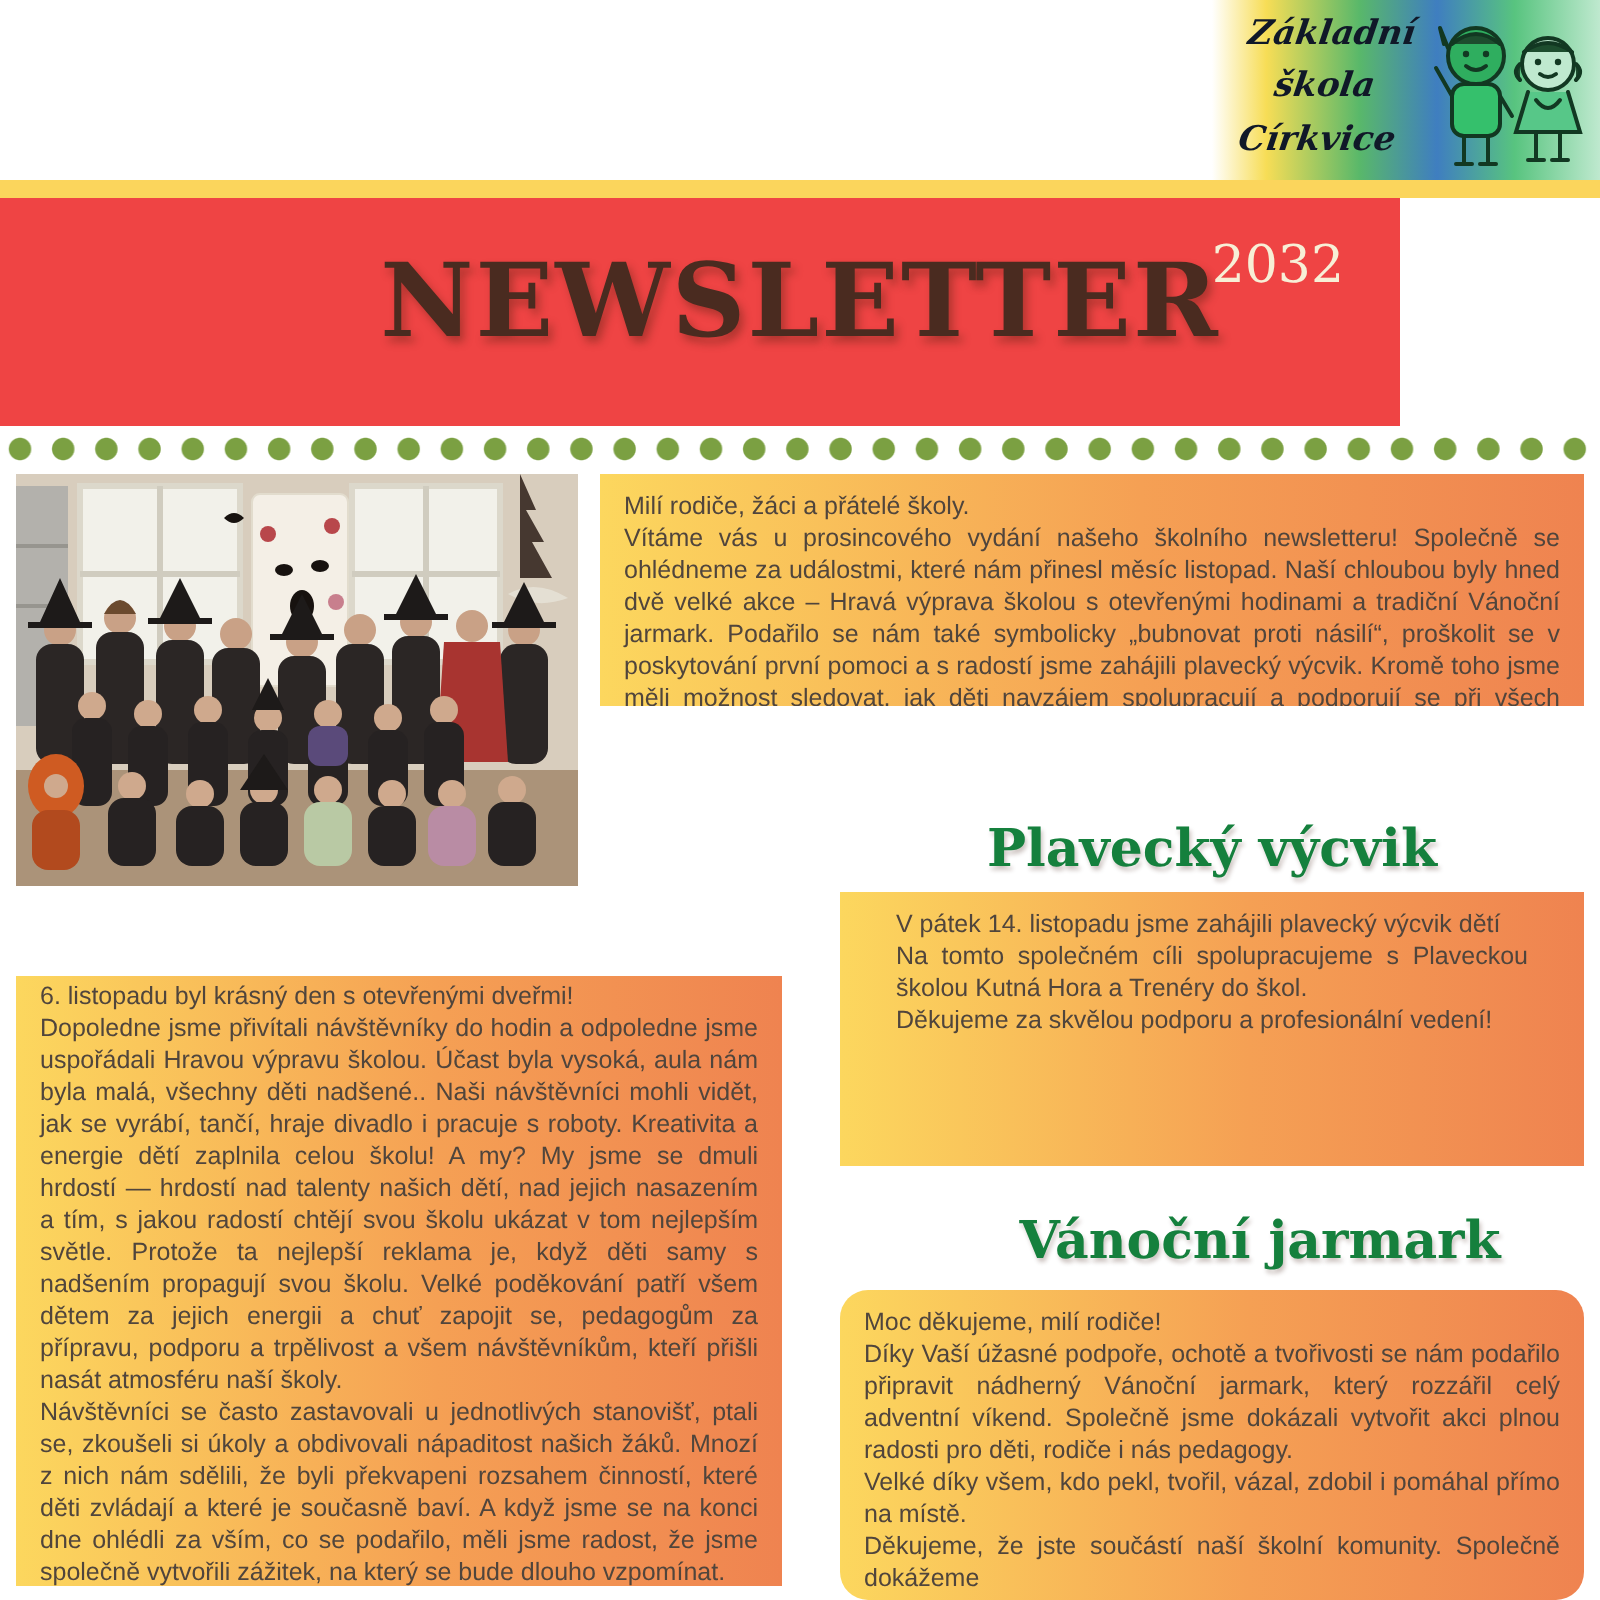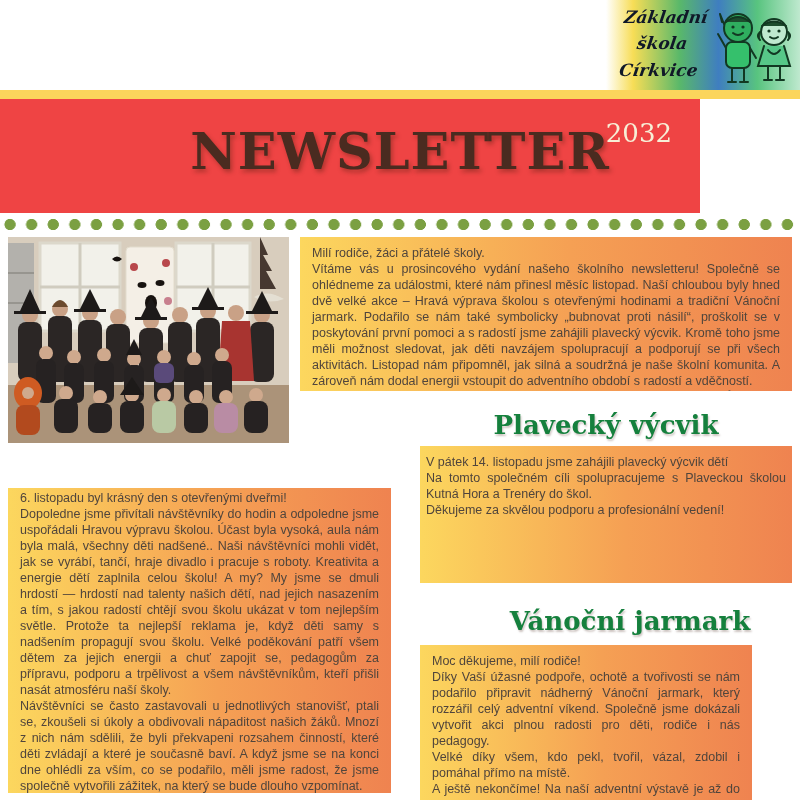--- a/index.html
+++ b/index.html
@@ -33,24 +33,24 @@
                background-image:radial-gradient(circle at 10px 11.5px, #7ba042 5.3px, rgba(0,0,0,0) 5.9px);
                background-size:21.6px 23px; background-repeat:repeat-x; }
 
   
   .photo { position:absolute; left:8px; top:237px; width:281px; height:206px; overflow:hidden; background:#d8cdbd; }
 
   
   .block { position:absolute; background:linear-gradient(90deg,#fcd75e 0%,#f5a054 55%,#ef8350 100%);
            color:#50453c; font-size:12.5px; line-height:1.28; text-align:justify; overflow:hidden; }
   .block p { margin:0; }
-  .intro-block   { left:300px; top:237px; width:492px; height:154px; padding:8px 12px; }
+  .intro-block   { left:300px; top:237px; width:492px; height:116px; padding:8px 12px; }
   .left-block    { left:8px;   top:488px; width:383px; height:305px; padding:2px 12px; }
-  .right-block-1 { left:420px; top:446px; width:372px; height:137px; padding:8px 6px; }
-  .right-block-2 { left:420px; top:645px; width:332px; height:155px; padding:8px 12px; }
+  .right-block-1 { left:420px; top:446px; width:372px; height:137px; padding:8px 28px; }
+  .right-block-2 { left:420px; top:645px; width:372px; height:155px; padding:8px 12px;border-radius:14px; }
 
   .section-title { position:absolute; font-family:"DejaVu Serif", serif; font-weight:700;
                    color:#15803d; text-align:center; text-shadow:1px 2px 2px rgba(60,25,10,.25); }
   .title-hrava    { left:8px;   top:448px; width:383px; font-size:29px; }
   .title-plavecky { left:420px; top:410px; width:372px; font-size:26px; }
   .title-jarmark  { left:444px; top:606px; width:372px; font-size:26px; }
 
   .sparkle { color:#ef8a2e; font-size:12px; }
 </style>
 </head>
@@ -236,17 +236,16 @@
     <p>V pátek 14. listopadu jsme zahájili plavecký výcvik dětí</p>
     <p>Na tomto společném cíli spolupracujeme s Plaveckou školou Kutná Hora a Trenéry do škol.</p>
     <p>Děkujeme za skvělou podporu a profesionální vedení!</p>
   </div>
 
   <div class="section-title title-jarmark">Vánoční jarmark</div>
   <div class="block right-block-2">
     <p>Moc děkujeme, milí rodiče!</p>
     <p>Díky Vaší úžasné podpoře, ochotě a tvořivosti se nám podařilo připravit nádherný Vánoční jarmark, který rozzářil celý adventní víkend. Společně jsme dokázali vytvořit akci plnou radosti pro děti, rodiče i nás pedagogy.</p>
     <p>Velké díky všem, kdo pekl, tvořil, vázal, zdobil i pomáhal přímo na místě.</p>
-    <p>A ještě nekončíme! Na naší adventní výstavě je až do Vánoc možné zakoupit zbývající dekorace za symbolické ceny.</p>
     <p>Děkujeme, že jste součástí naší školní komunity. Společně dokážeme</p>
   </div>
 
 </div>
 
 </body></html>

